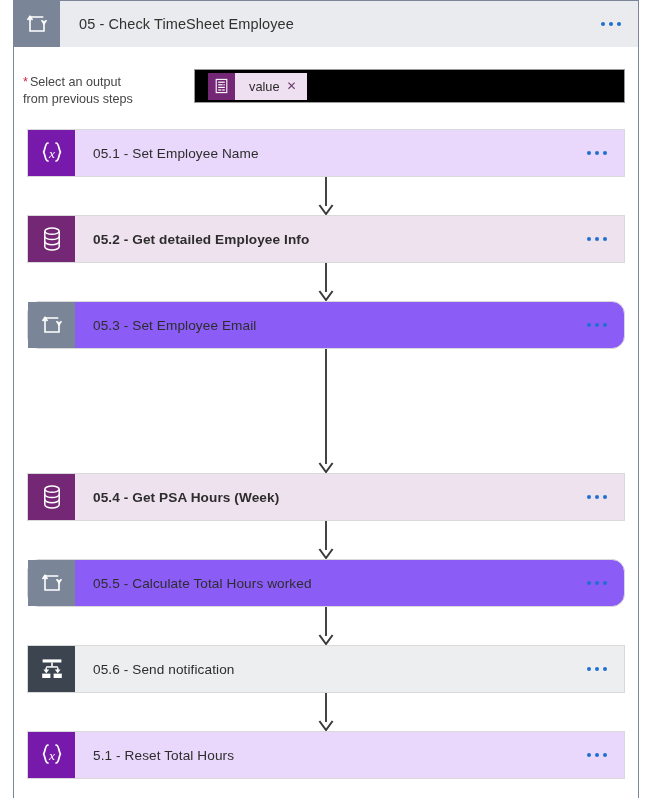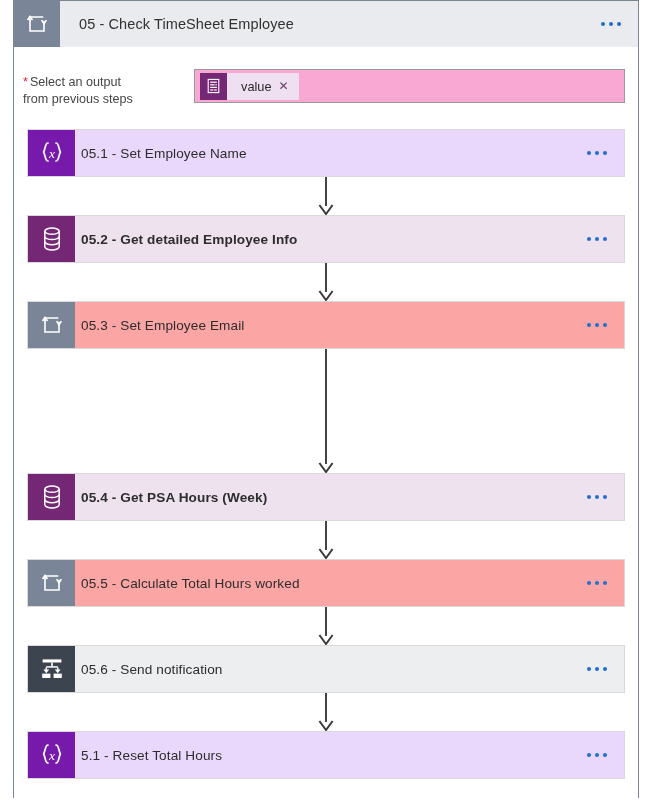--- a/index.html
+++ b/index.html
@@ -97,24 +97,25 @@
   }
   .req-star {
     color: #d6273c;
     margin-right: 2px;
   }
   .field-input {
     flex: 1;
     margin-right: 13px;
     height: 34px;
     border: 1px solid #9a9a9a;
-    background: #f9a8d4;
+    background: #000000;
     display: flex;
     align-items: center;
     box-sizing: border-box;
+    padding-left: 8px;
   }
   .token {
     display: inline-flex;
     align-items: center;
     height: 27px;
     background: #efe0f1;
     margin-left: 5px;
   }
   .token-icon {
     width: 27px;
@@ -158,21 +159,21 @@
     width: 47px;
     min-width: 47px;
     display: flex;
     align-items: center;
     justify-content: center;
   }
   .action-title {
     flex: 1;
     display: flex;
     align-items: center;
-    padding-left: 6px;
+    padding-left: 18px;
     font-size: 13.6px;
     color: #2d2d2d;
     letter-spacing: 0.1px;
   }
 
   
   .connector {
     position: relative;
     width: 100%;
     display: flex;
@@ -181,21 +182,21 @@
   .connector svg { display: block; }
 
   
   .ic-variables { background: #7719aa; }
   .ic-database  { background: #742774; }
   .ic-loop      { background: #7a8598; }
   .ic-notify    { background: #3b444f; }
 
   .bg-variables { background: #e9d8fb; }
   .bg-database  { background: #eee2ee; font-weight: bold; }
-  .bg-loop      { background: #fca5a5; }
+  .bg-loop      { background: #8b5cf6; border-radius: 13px; }
   .bg-notify    { background: #eceef0; }
 </style>
 </head>
 <body>
 
 <div class="top-arrow">
   <svg width="653" height="14" viewBox="0 0 653 14" aria-hidden="true">
     <g stroke="#4a4a4a" stroke-width="2" fill="none">
       <line x1="327" y1="-6" x2="327" y2="6"></line>
       <path d="M319.5 2.5 L327 11 L334.5 2.5" stroke-width="2.2"></path>

